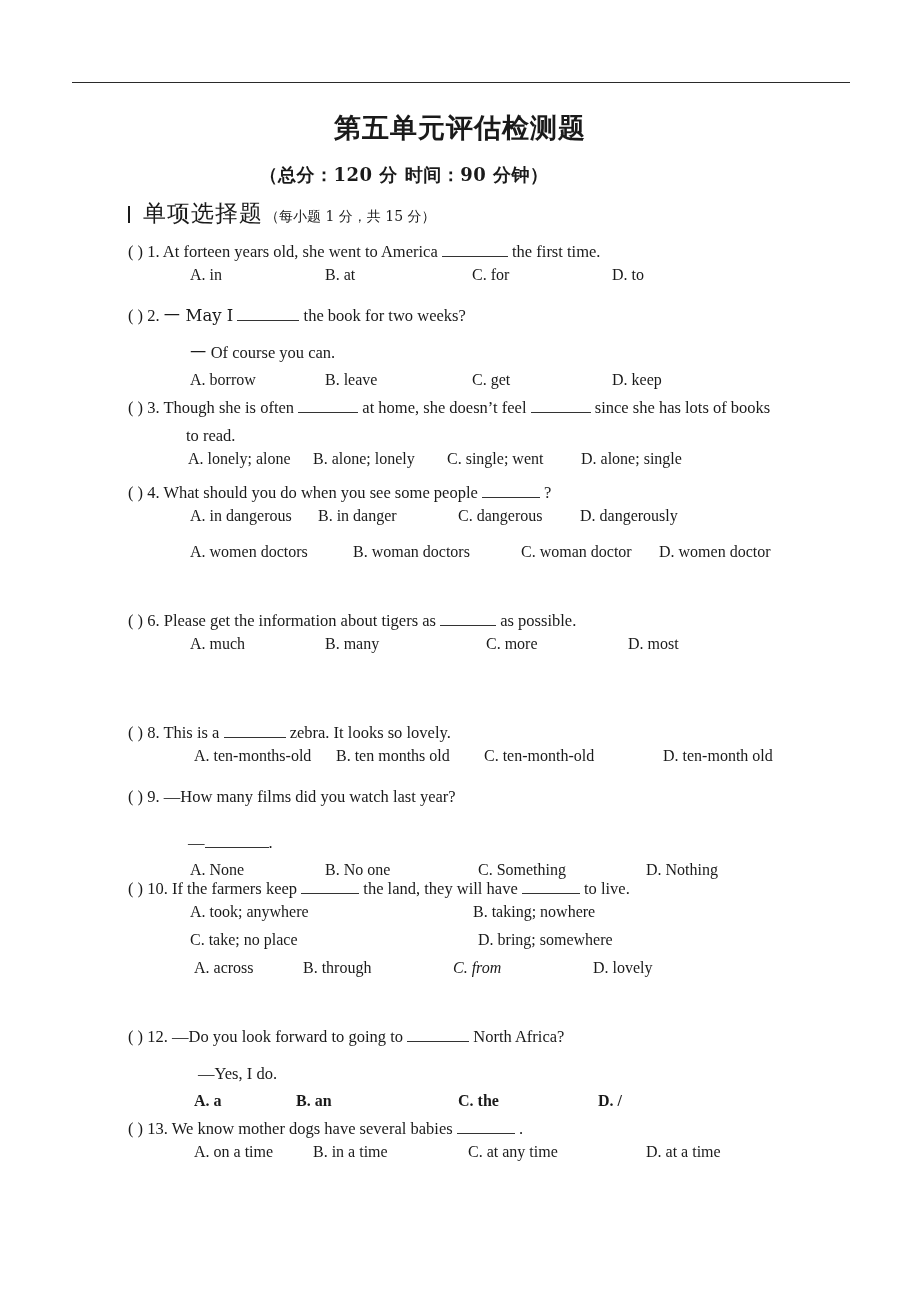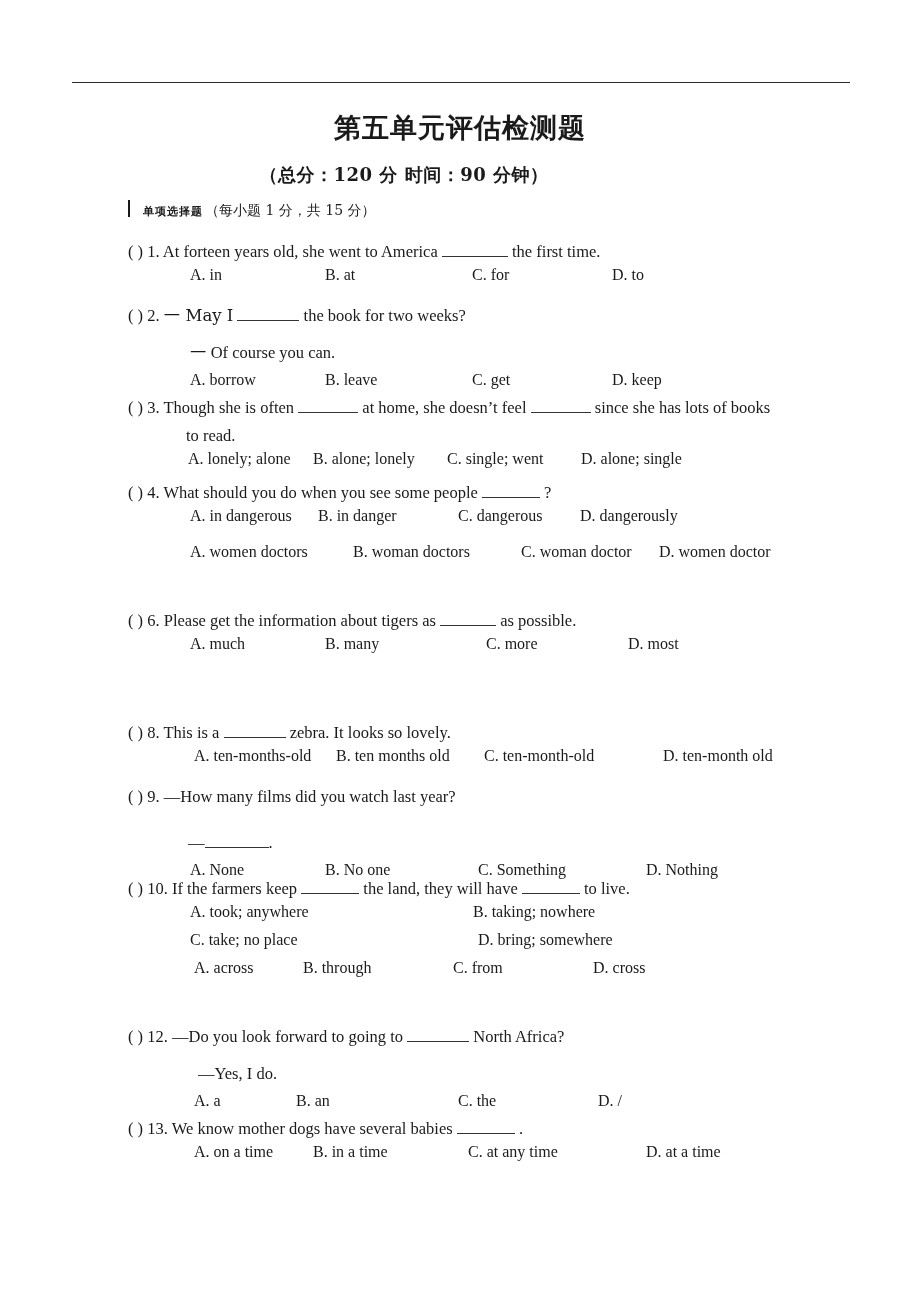--- a/index.html
+++ b/index.html
@@ -68,22 +68,22 @@
   .section-marker {
     display: inline-block;
     width: 2px;
     height: 17px;
     background: #1a1a1a;
     margin-right: 13px;
     position: relative;
     top: 2px;
   }
   .section-title {
-    font-size: 11px;
-    font-weight: bold;
+    font-size: 23px;
+    font-weight: normal;
     letter-spacing: 1px;
     font-family: "DejaVu Serif", "Liberation Serif", serif;
   }
   .section-note {
     font-size: 14px;
     margin-left: 2px;
     font-family: "DejaVu Serif", "Liberation Serif", serif;
   }
 
   
@@ -273,35 +273,35 @@
     <div class="opts-row">
       <span class="opt" style="left:62px;">C. take; no place</span>
       <span class="opt" style="left:350px;">D. bring; somewhere</span>
     </div>
   </div>
 
   <div class="q-block" style="left:128px; top:959px;">
     <div class="opts-row">
       <span class="opt" style="left:66px;">A. across</span>
       <span class="opt" style="left:175px;">B. through</span>
-      <span class="opt" style="left:325px;">C. from</span>
-      <span class="opt" style="left:465px;">D. cross</span>
+      <span class="opt" style="left:325px;font-style:italic;">C. from</span>
+      <span class="opt" style="left:465px;">D. lovely</span>
     </div>
   </div>
 
   <div class="q-block" style="left:128px; top:1023px;">
     <div class="q-line">
       <span class="q-paren">(    )</span>
       <span>12.</span>
       <span>—Do you look forward to going to</span>
       <span class="blank" style="width:62px;"></span>
       <span>North Africa?</span>
     </div>
     <div class="q-cont" style="padding-left:70px; margin-top:9px;">—Yes, I do.</div>
-    <div class="opts-row" style="margin-top:4px;">
+    <div class="opts-row" style="margin-top:4px;font-weight:bold;">
       <span class="opt" style="left:66px;">A. a</span>
       <span class="opt" style="left:168px;">B. an</span>
       <span class="opt" style="left:330px;">C. the</span>
       <span class="opt" style="left:470px;">D. /</span>
     </div>
   </div>
 
   <div class="q-block" style="left:128px; top:1115px;">
     <div class="q-line">
       <span class="q-paren">(    )</span>

